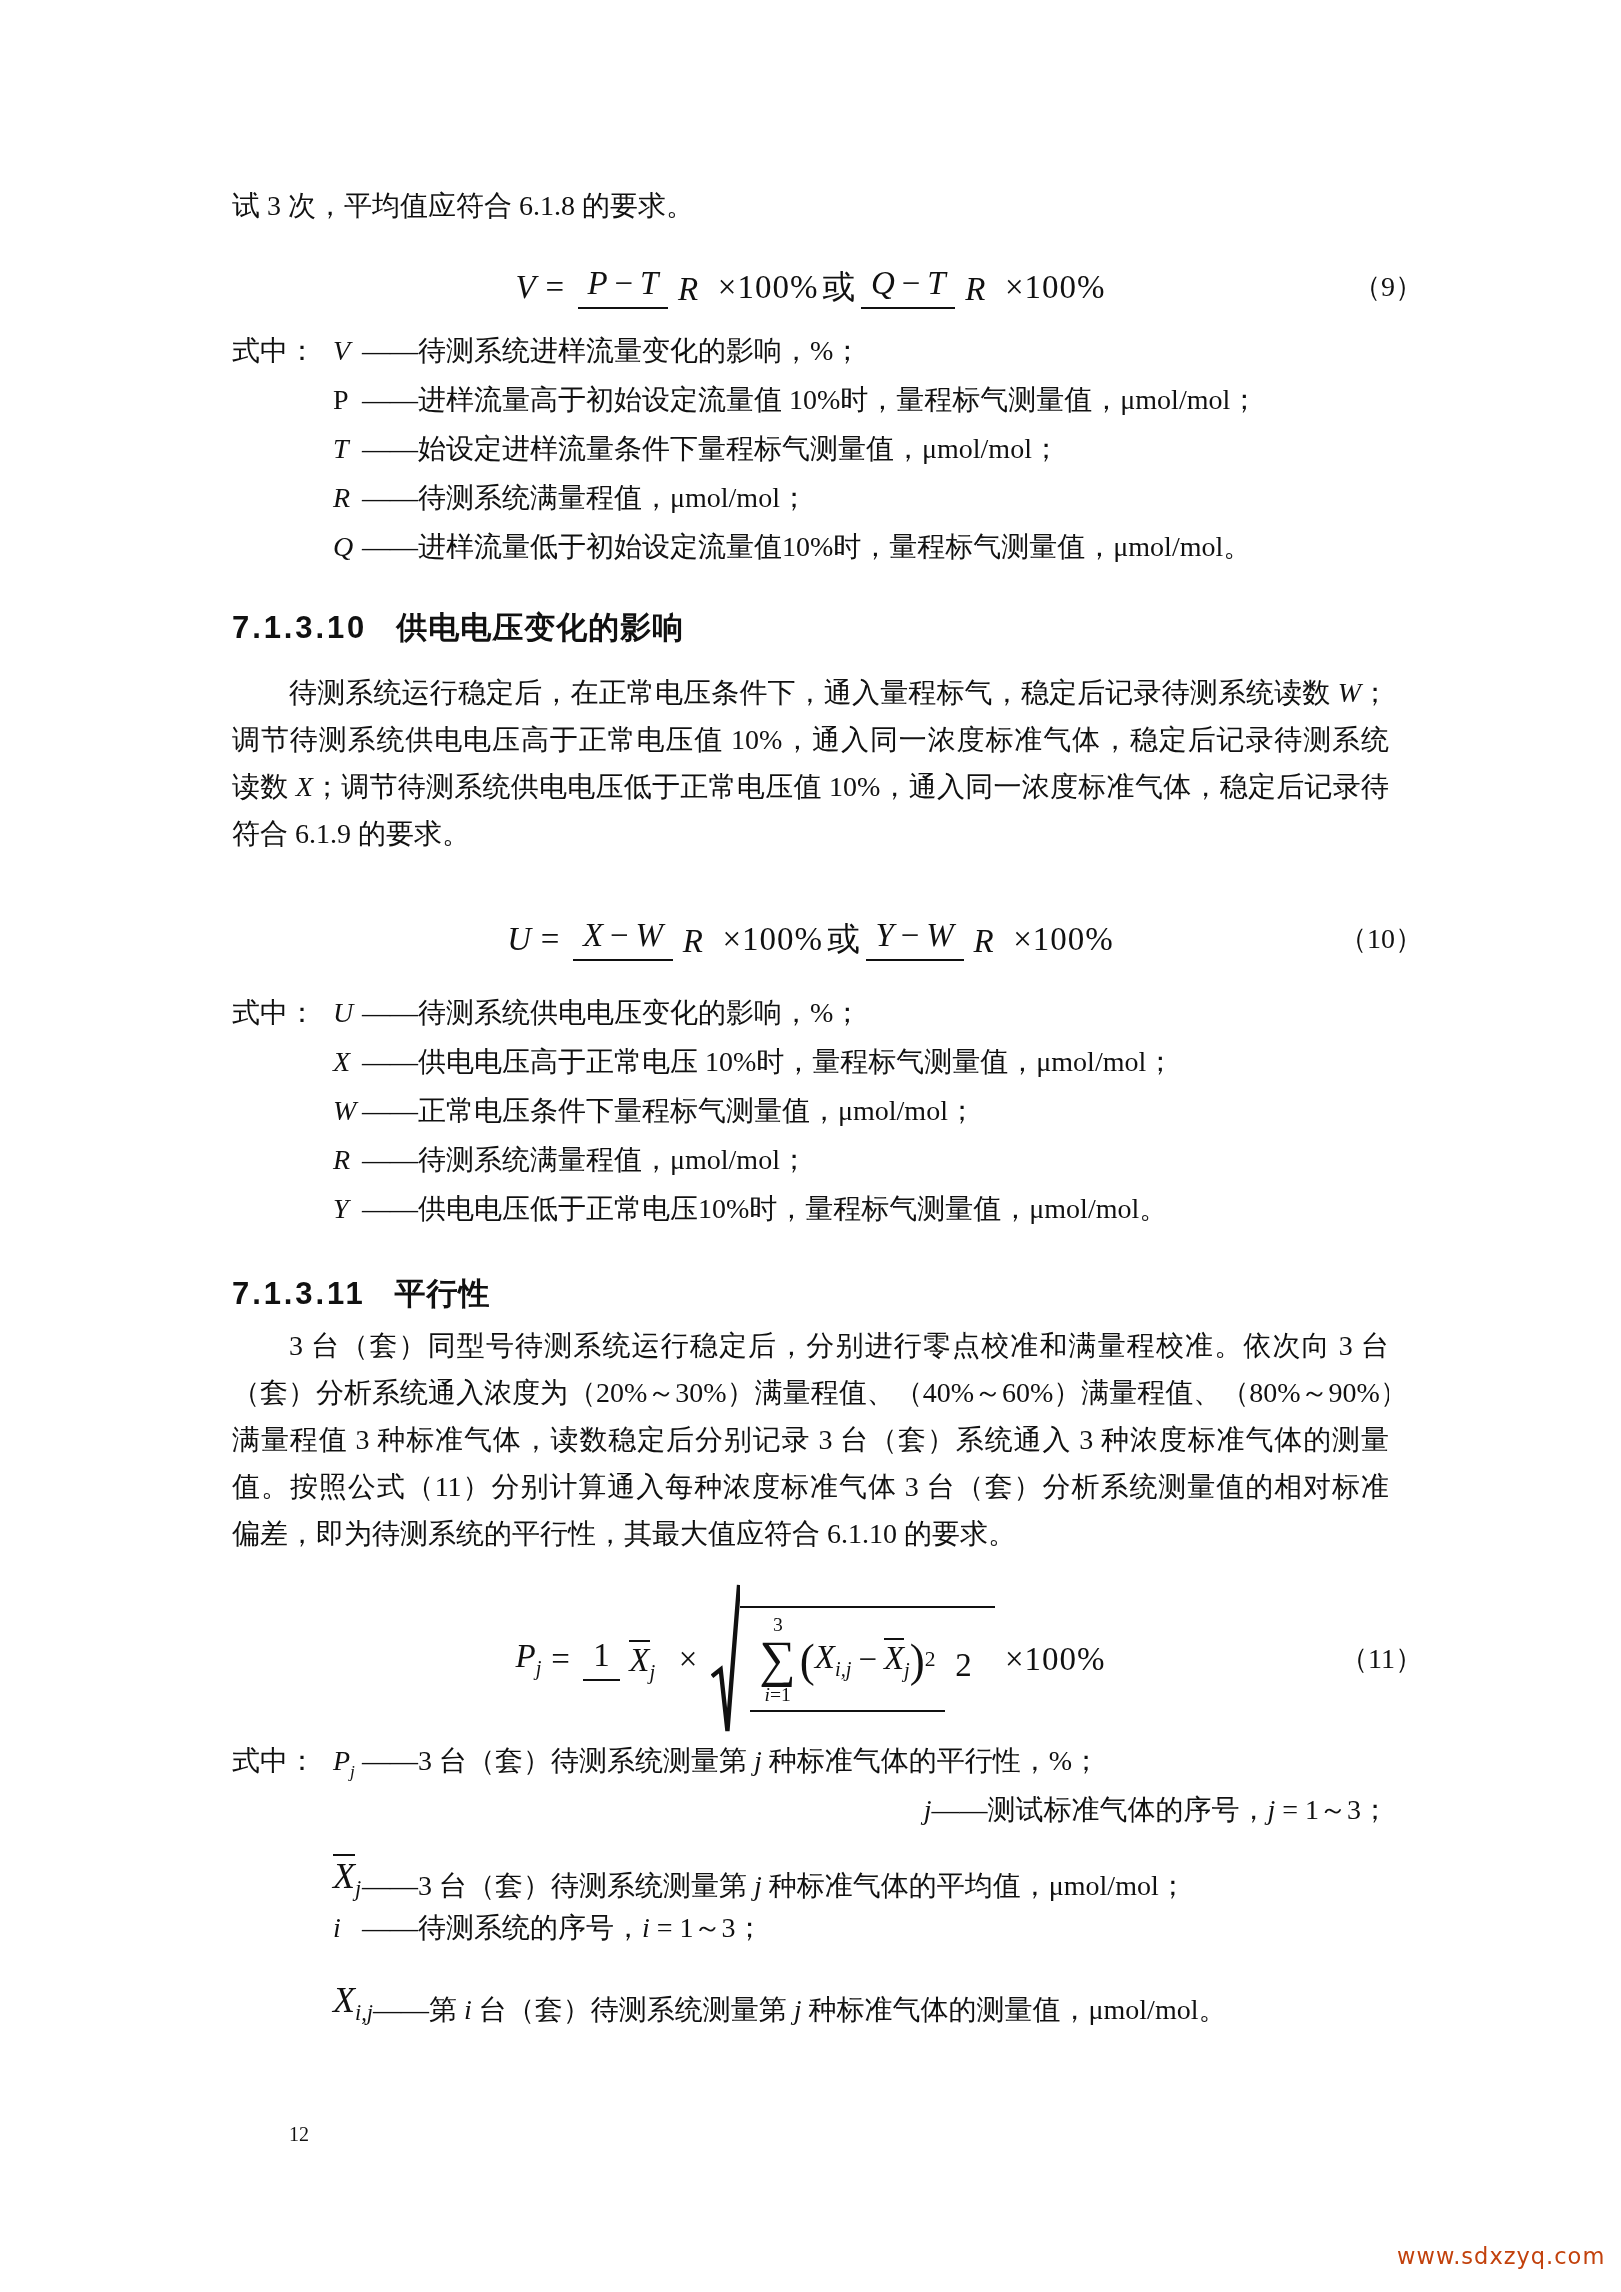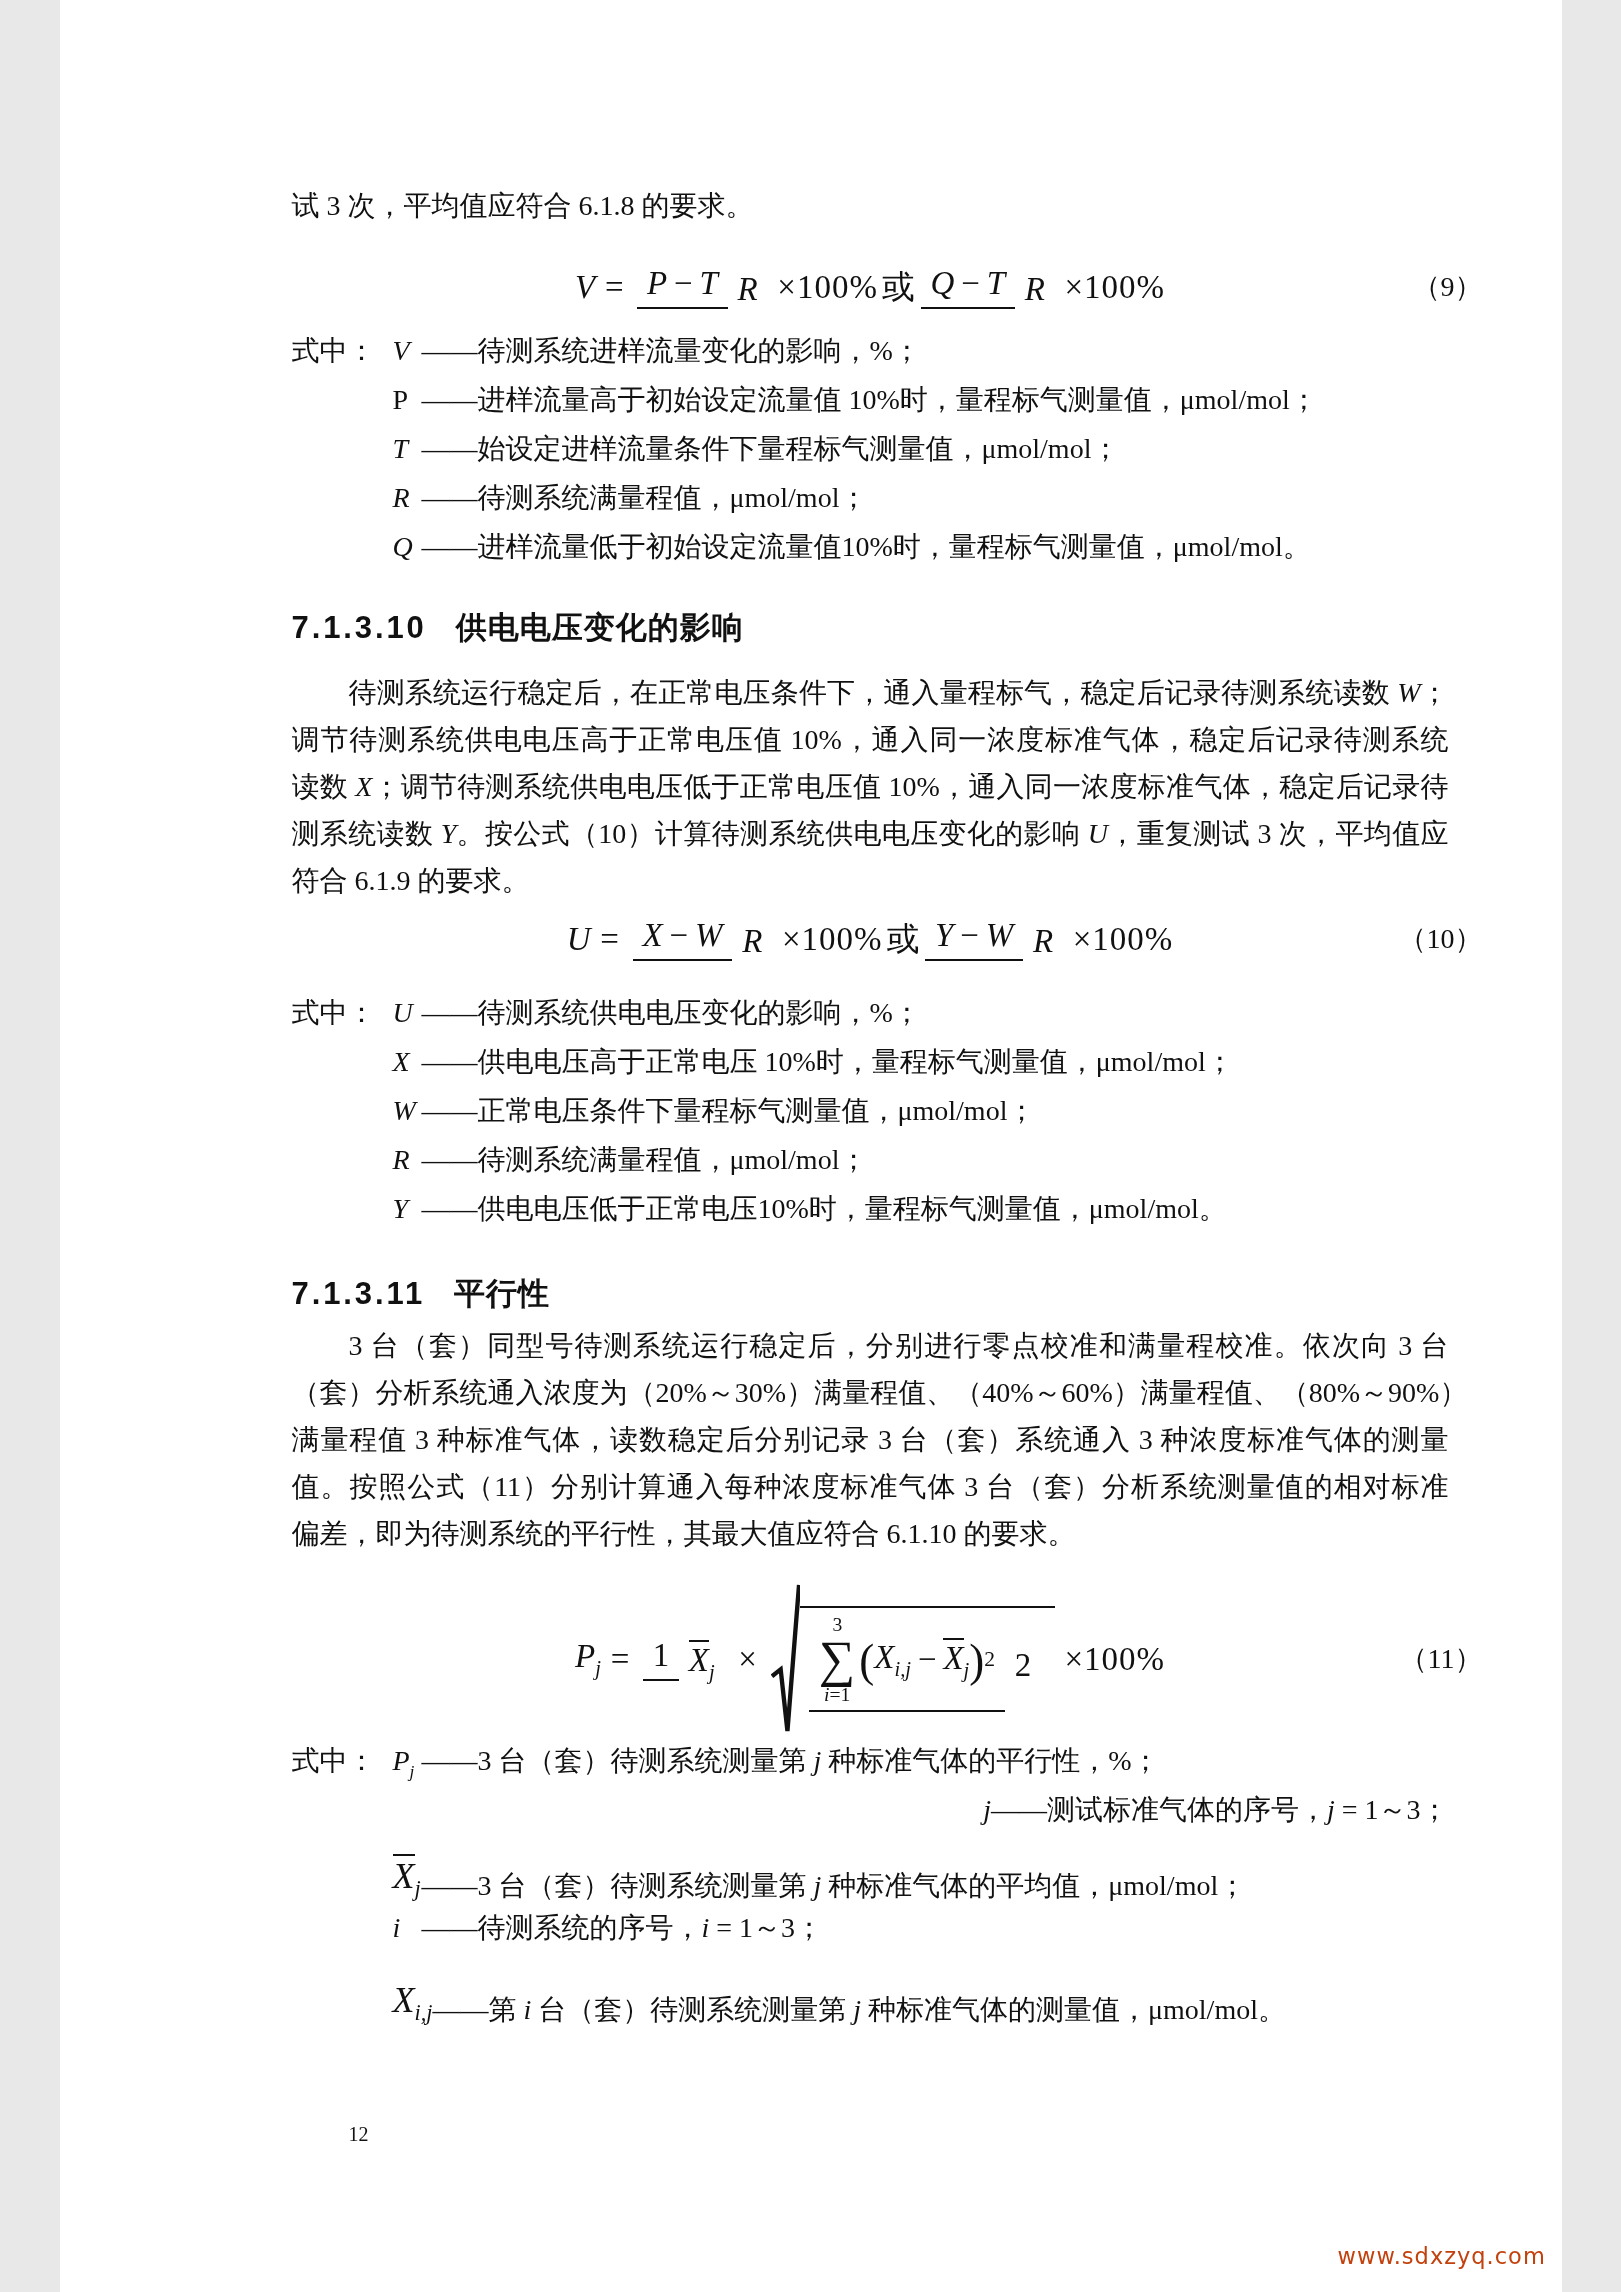--- a/index.html
+++ b/index.html
@@ -1,18 +1,18 @@
 <!DOCTYPE html>
 <html><head>
 <meta charset="utf-8">
 <style>
   html,body { margin:0; padding:0; background:#e8e8e8; }
   .page {
     position:relative;
-    width:1502px; height:2293px;
+    width:1621px; height:2293px;
     margin:0 auto;
     background:#ffffff;
     color:#111;
     font-family:"Liberation Serif","DejaVu Serif",serif;
     font-size:28px;
     overflow:hidden;
   }
   .v { font-style:italic; font-family:"Liberation Serif","DejaVu Serif",serif; }
 
   
@@ -127,21 +127,20 @@
   </div>
 
   <div class="abs heading" style="top:603px;">
     <span class="hnum">7.1.3.10</span><span class="htitle">供电电压变化的影响</span>
   </div>
 
   <div class="abs para" style="top:669px;">
     <div class="pline indent"><span>待测系统运行稳定后，在正常电压条件下，通入量程标气，稳定后记录待测系统读数 </span><span class="v">W</span><span>；</span></div>
     <div class="pline"><span>调节待测系统供电电压高于正常电压值 10%，通入同一浓度标准气体，稳定后记录待测系统</span></div>
     <div class="pline"><span>读数 </span><span class="v">X</span><span>；调节待测系统供电电压低于正常电压值 10%，通入同一浓度标准气体，稳定后记录待</span></div>
-    <div class="pline"><span>测系统读数 </span><span class="v">Y</span><span>。按公式（10）计算待测系统供电电压变化的影响 </span><span class="v">U</span><span>，重复测试 3 次，平均值应</span></div>
     <div class="pline last"><span>符合 6.1.9 的要求。</span></div>
   </div>
 
   <div class="formula-row" style="top:890px;height:98px;">
     <div class="fcontent">
       <span class="v">U</span>
       <span class="fop">=</span>
       <span class="frac">
         <span class="fnum"><span class="v">X</span><span class="mop">−</span><span class="v">W</span></span>
         <span class="fden"><span class="v">R</span></span>

